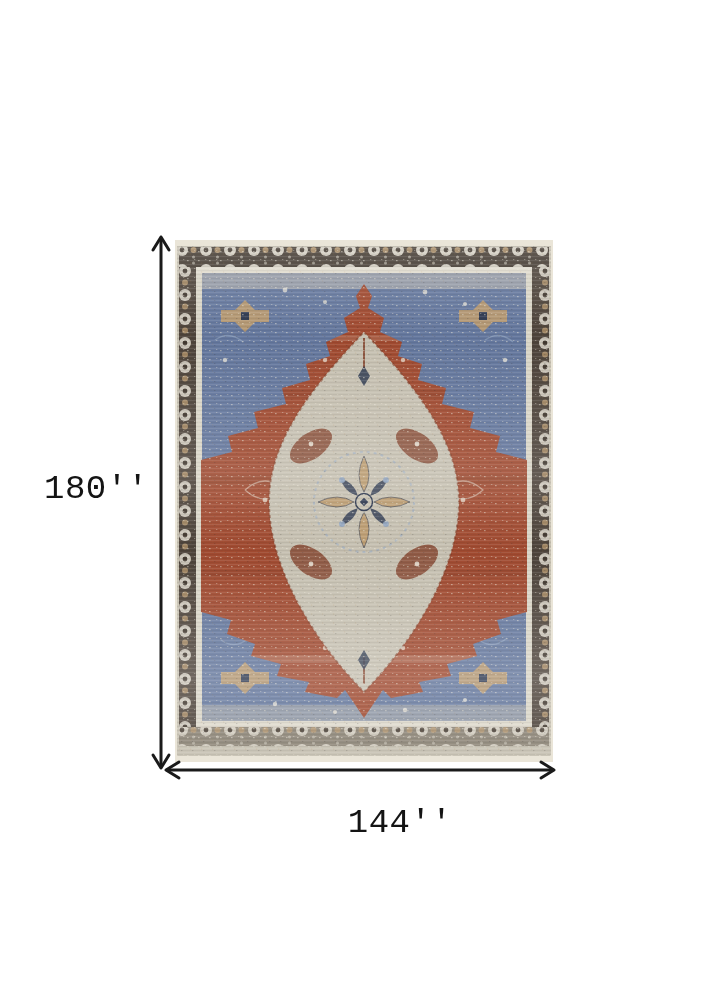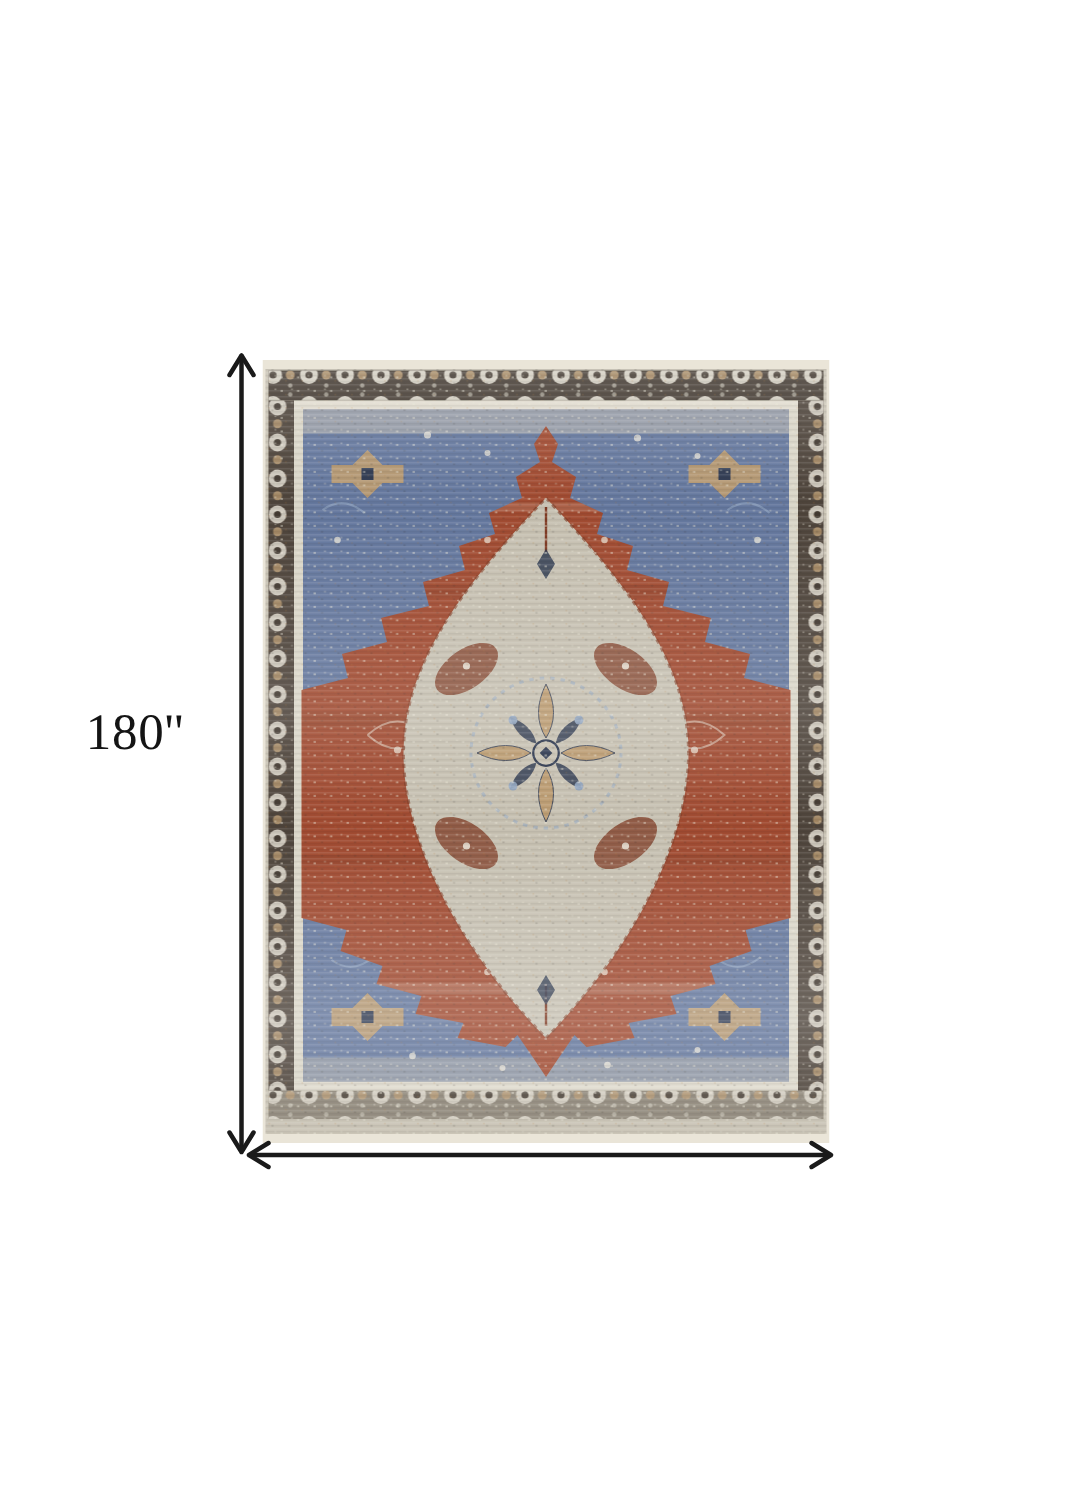--- a/index.html
+++ b/index.html
@@ -1,19 +1,19 @@
 <!DOCTYPE html>
 <html style="--page_bg: #ffffff; --arrow: #1a1a1a; --label_text: #141414; --cream: #eae5d8; --field_light: #c6c0b1; --border_dark: #433a31; --border_faded: #8b8375; --blue: #64779d; --blue_light: #93a7c2; --rust: #a04a30; --rust_dark: #7e3a23; --tan: #bb9a6e; --navy: #2e3950;"><head>
 <meta charset="utf-8">
 <style>
   html,body{margin:0;padding:0;}
   .canvas{
     position:relative;width:720px;height:1000px;
     background:var(--page_bg,#fff);overflow:hidden;
-    font-family:Liberation Serif, serif;
+    font-family:Liberation Mono, monospace;
   }
   .rug-figure{position:absolute;left:175px;top:240px;width:378px;height:522px;margin:0;}
   .rug-figure svg{display:block;width:100%;height:100%;}
   .dim-arrow{position:absolute;}
   .dim-arrow line,.dim-arrow path{stroke:var(--arrow,#1a1a1a);stroke-width:3;fill:none;stroke-linecap:round;}
   .dim-label{
     position:absolute;color:var(--label_text,#141414);
     font-size:34px;letter-spacing:0.5px;text-align:center;
   }
   .dim-label-height{left:44px;top:470px;width:92px;}
@@ -227,14 +227,15 @@
   </svg>
 
   <svg class="dim-arrow" style="left:160px;top:756px;" width="400" height="30" viewBox="0 0 400 30">
     <line x1="8" y1="14" x2="392" y2="14"></line>
     <path d="M6,14 L19,6 M6,14 L19,22"></path>
     <path d="M394,14 L381,6 M394,14 L381,22"></path>
   </svg>
 
   <div class="dim-label dim-label-height">180''</div>
 
+  <div class="dim-label dim-label-width">144''</div>
 
 </div>
 
 </body></html>

